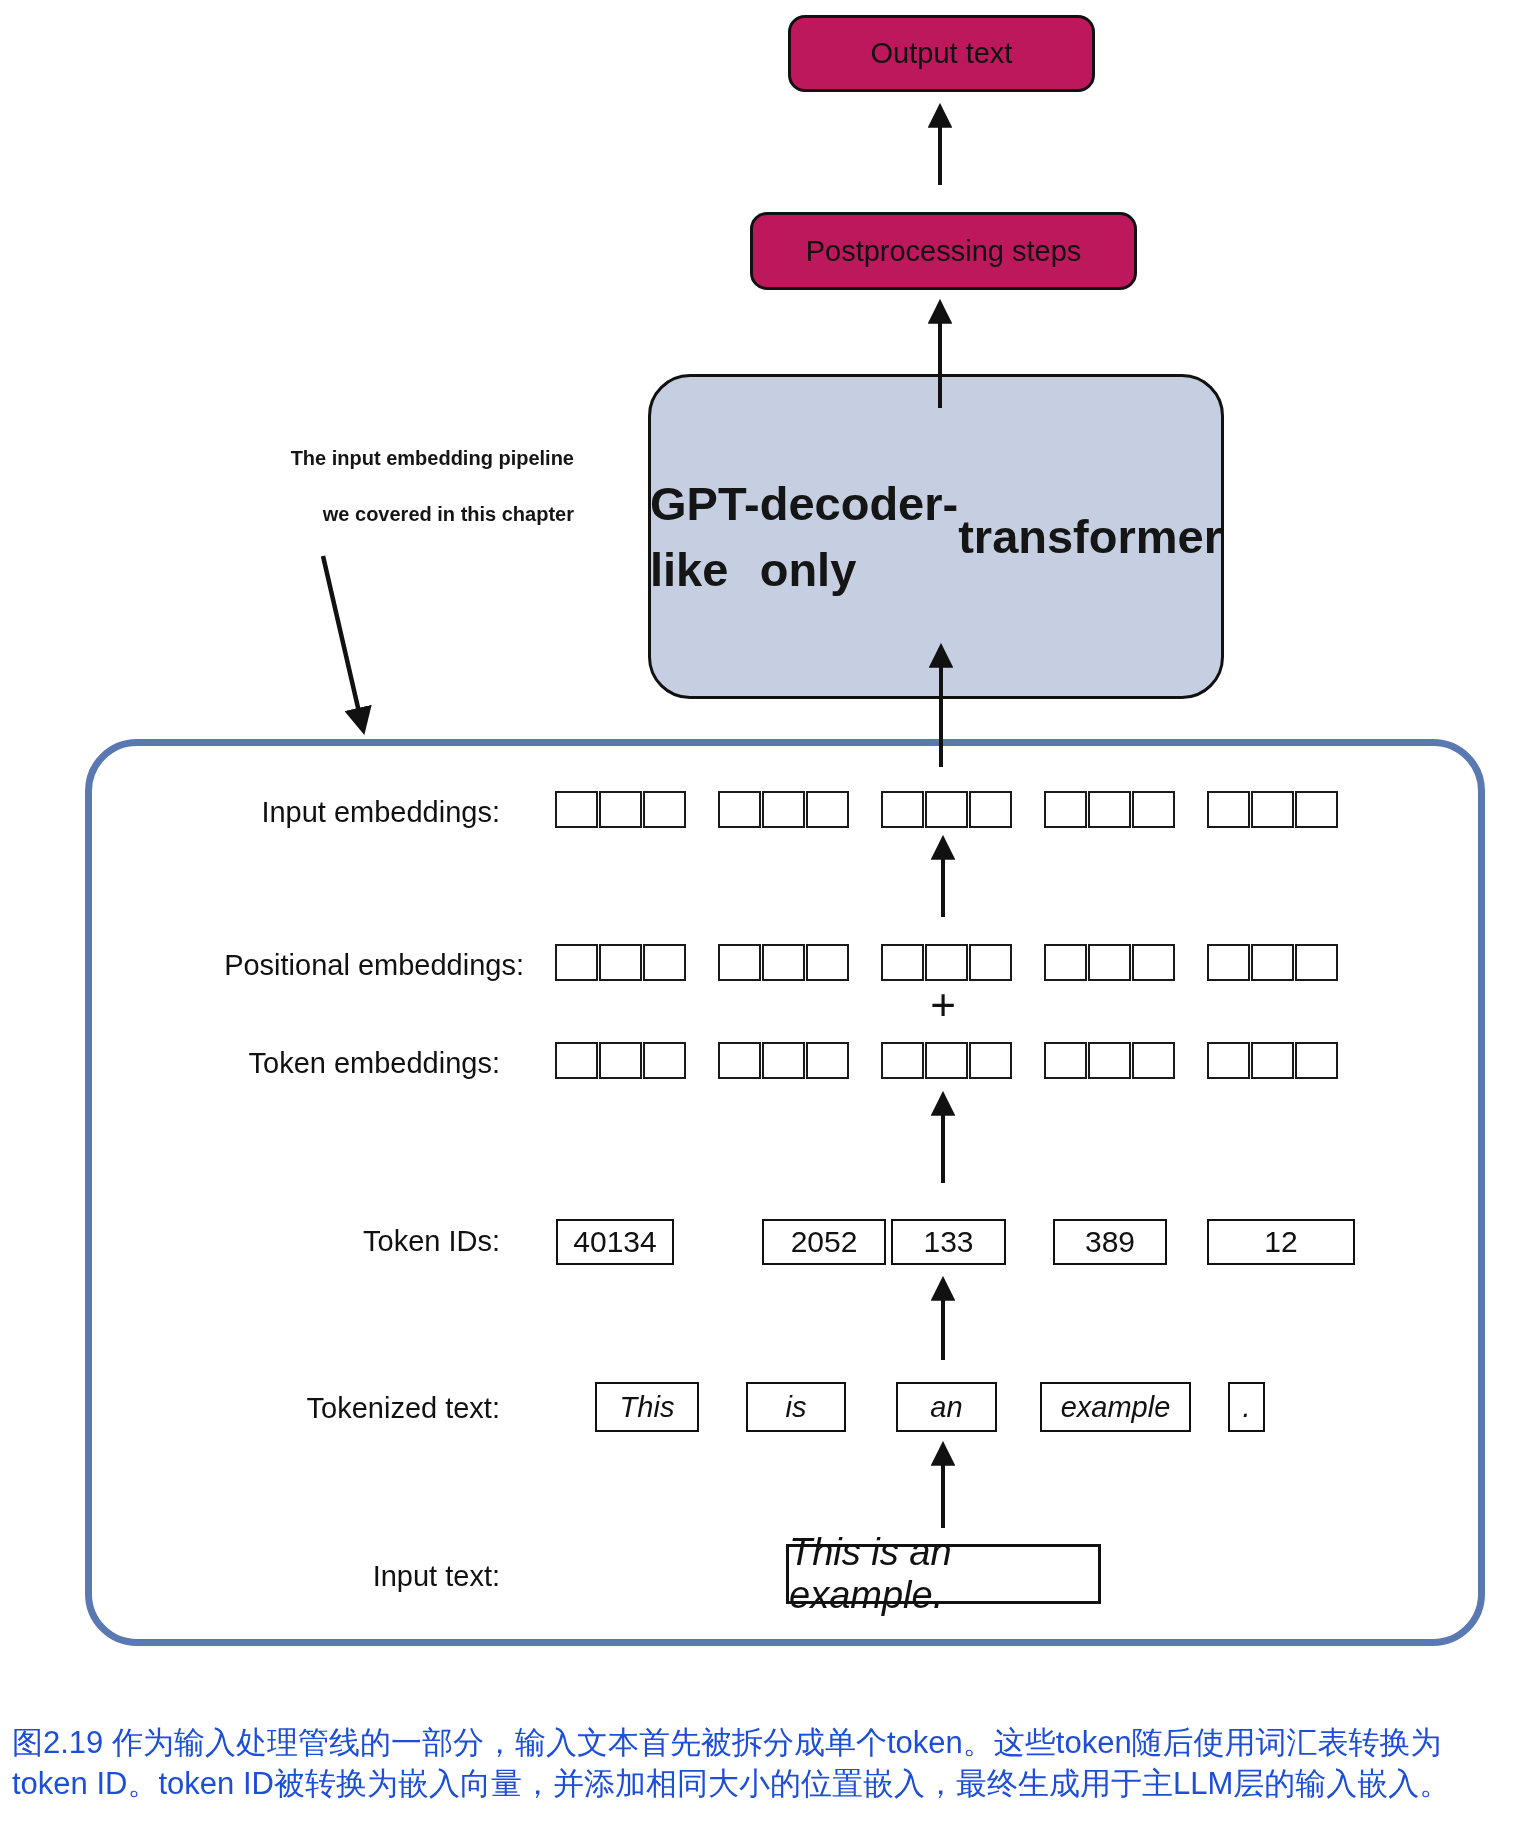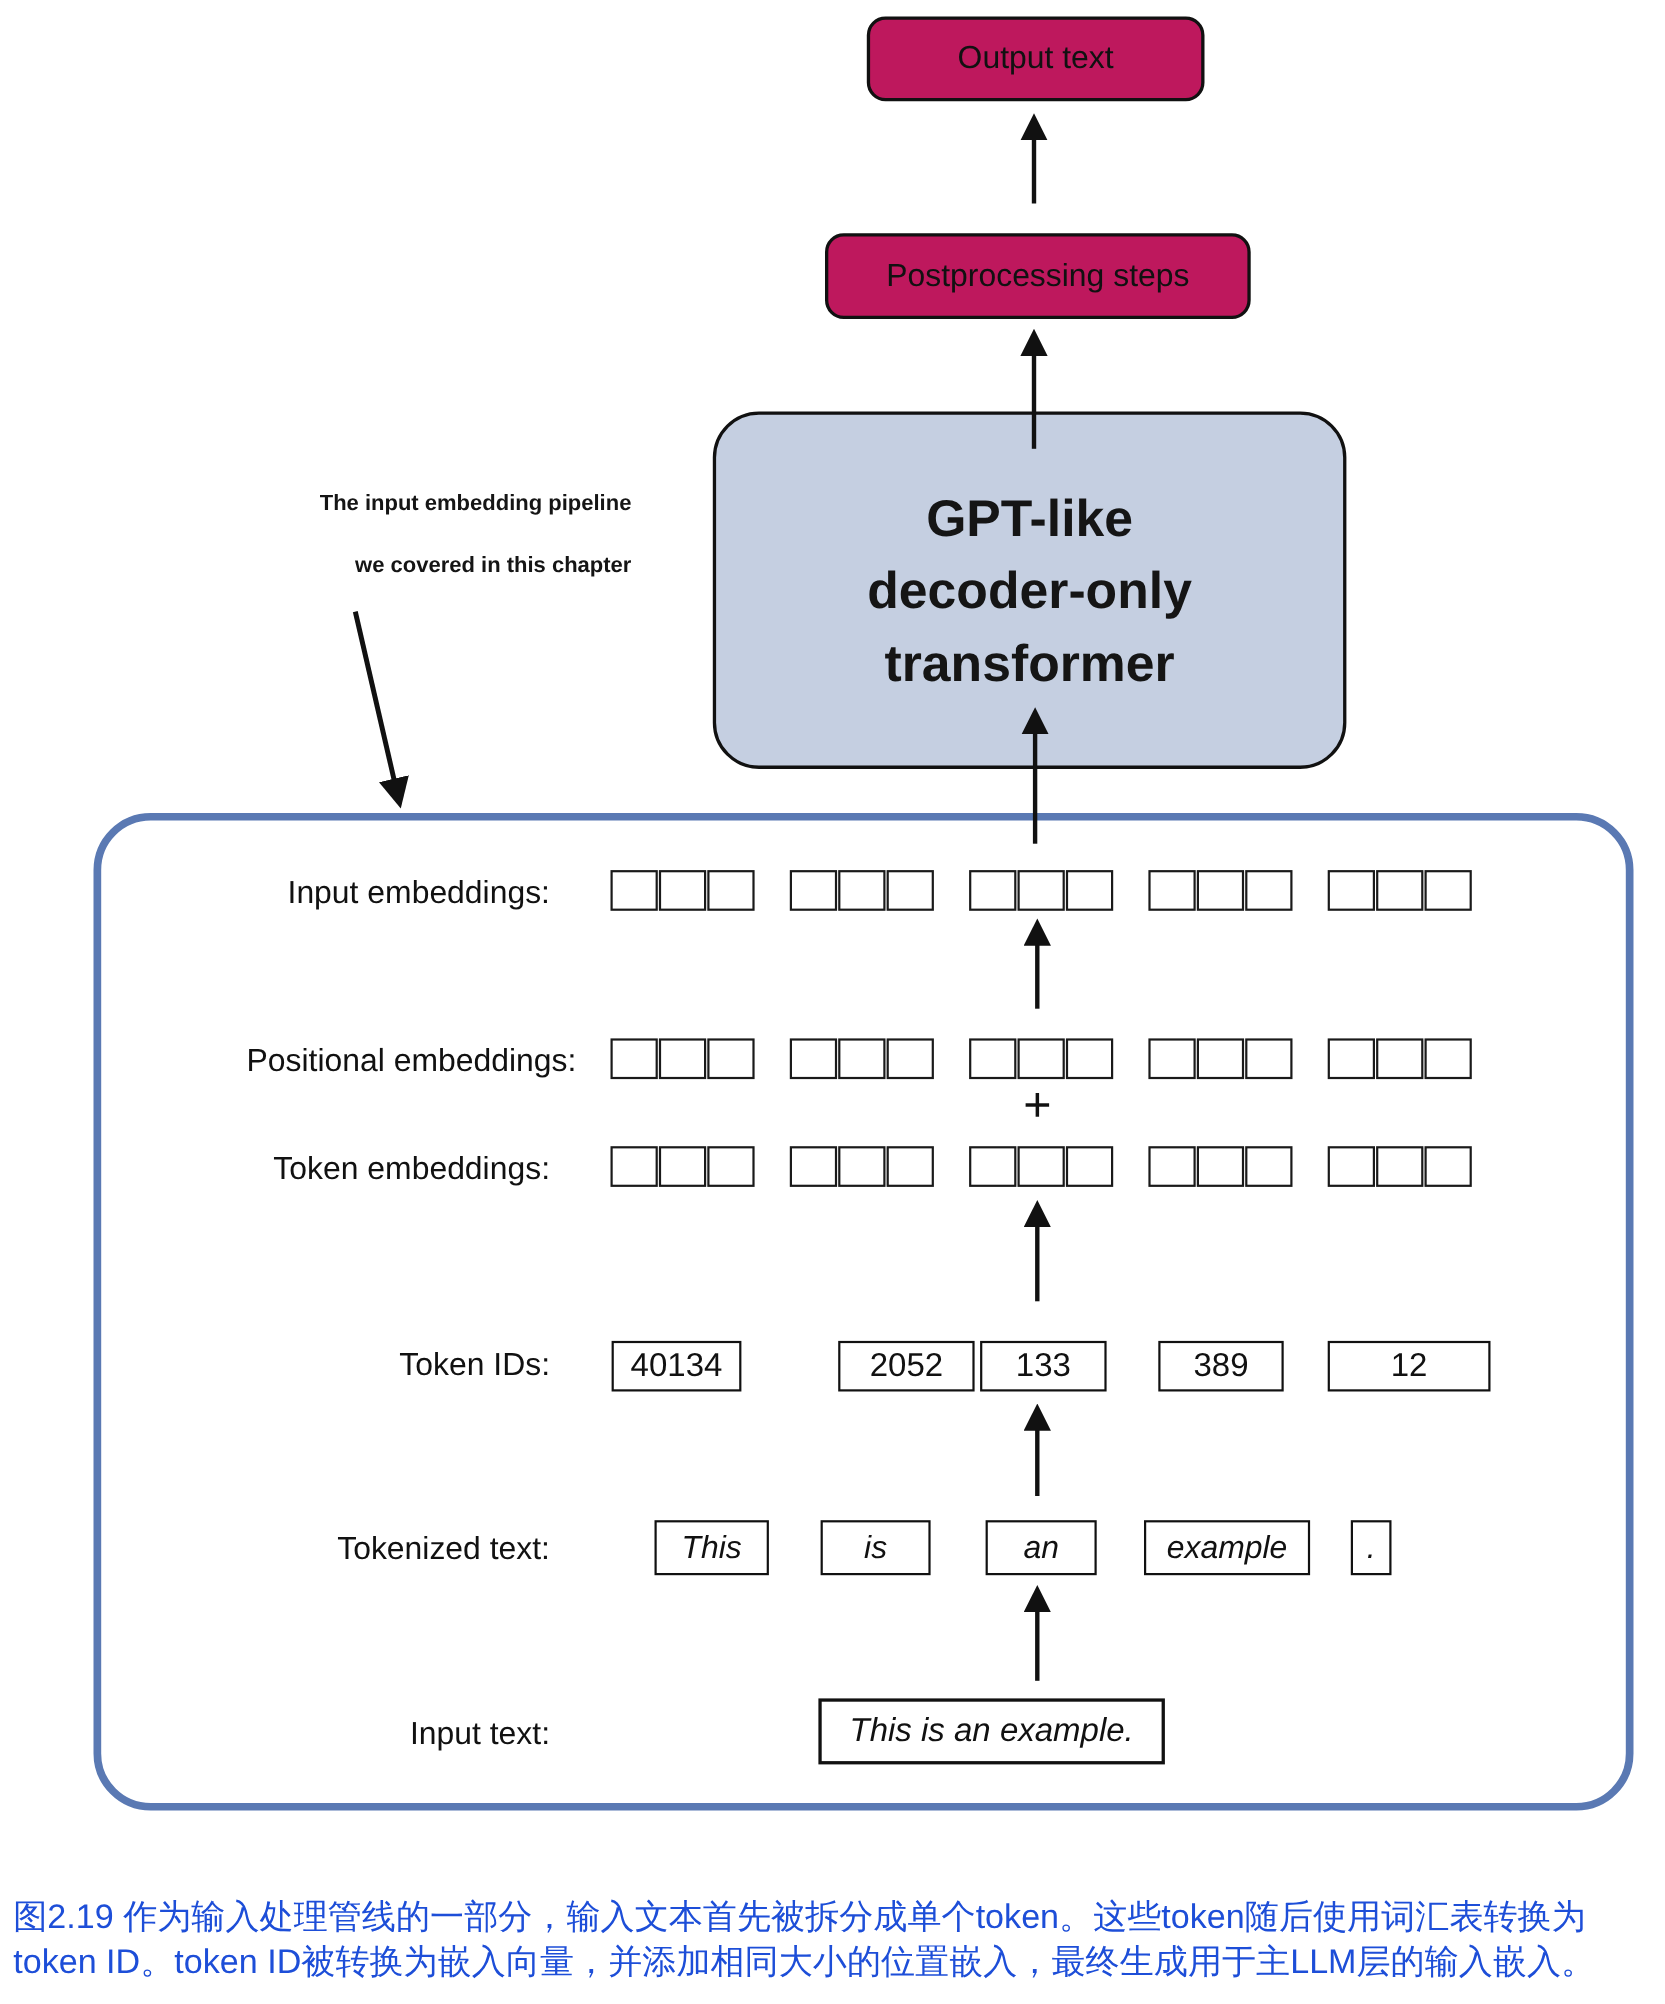--- a/index.html
+++ b/index.html
@@ -11,21 +11,21 @@
   .flowbox{
     position:absolute;border:3px solid #111;border-radius:17px;background:#be185d;
     display:flex;align-items:center;justify-content:center;
     font-size:29px;color:#111;box-sizing:border-box;
   }
   .box-output{left:788px;top:15px;width:307px;height:77px;}
   .box-post{left:750px;top:212px;width:387px;height:78px;}
   .box-gpt{
     position:absolute;left:648px;top:374px;width:576px;height:325px;
     background:#c5cfe1;border:3.5px solid #111;border-radius:42px;box-sizing:border-box;
-    display:flex;flex-direction:column;align-items:center;justify-content:center;
+    display:flex;align-items:center;justify-content:center;
     font-size:47px;font-weight:bold;line-height:66px;color:#151515;z-index:1;
   }
   
   .pipeline{
     position:absolute;left:85px;top:739px;width:1400px;height:907px;
     border:7px solid #5a79b3;border-radius:52px;background:#fff;box-sizing:border-box;
   }
   
   .annotation{
     position:absolute;left:62px;top:430px;width:512px;text-align:right;
@@ -65,22 +65,22 @@
   .id-2{left:891px;width:115px;}
   .id-3{left:1053px;width:114px;}
   .id-4{left:1207px;width:148px;}
   .tok-row .valbox{top:1382px;height:50px;font-style:italic;font-size:29px;}
   .tk-0{left:595px;width:104px;}
   .tk-1{left:746px;width:100px;}
   .tk-2{left:896px;width:101px;}
   .tk-3{left:1040px;width:151px;}
   .tk-4{left:1228px;width:37px;}
   .box-input-text{
-    left:744px;top:1544px;width:315px;height:60px;border-width:3.5px;
-    font-style:italic;font-size:30px;
+    left:786px;top:1544px;width:315px;height:60px;border-width:3.5px;
+    font-style:italic;font-size:38px;
   }
   
   .caption{
     position:absolute;left:12px;top:1722px;width:1494px;
     font-size:31px;line-height:41px;color:#1d4ed8;
   }
   
   .overlay{position:absolute;left:0;top:0;z-index:5;pointer-events:none;}
 </style>
 </head>

